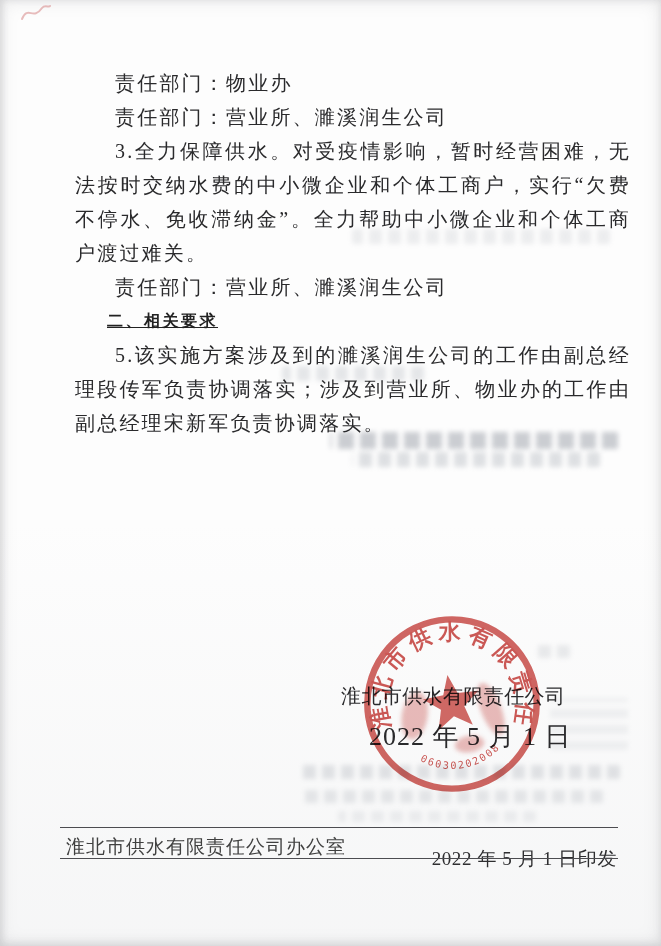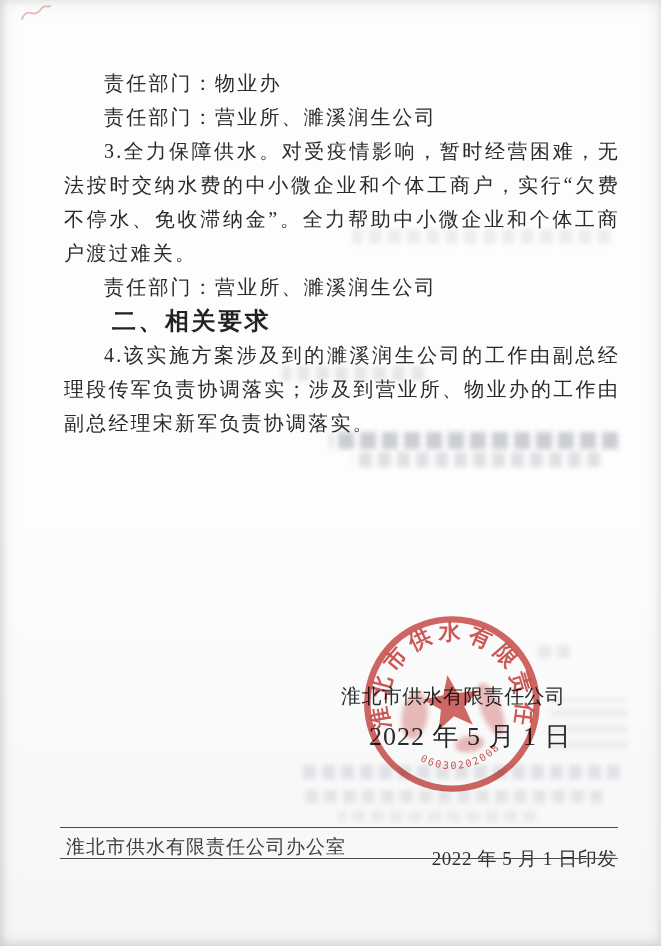--- a/index.html
+++ b/index.html
@@ -8,31 +8,31 @@
     position:relative; width:661px; height:946px; margin:0 auto;
     background:#fdfdfd; overflow:hidden;
     font-family:"Liberation Serif","DejaVu Serif",serif;
     box-shadow: inset 0 0 18px rgba(120,120,125,.18), inset 3px 0 6px rgba(140,140,145,.15), inset 0 -4px 8px rgba(140,140,145,.14);
   }
   .scan::after{ 
     content:""; position:absolute; inset:0; pointer-events:none;
     background:linear-gradient(180deg, rgba(255,255,255,0) 55%, rgba(180,184,190,.06) 80%, rgba(180,184,190,.10) 100%);
   }
   .bodytext{
-    position:absolute; left:64px; top:66px; width:556px;
+    position:absolute; left:75px; top:66px; width:556px;
     color:#29292b; z-index:2;
   }
   .para{
     font-size:20px; line-height:34px; letter-spacing:2.2px;
     text-align:justify; text-indent:2em; color:#2a2a2c;
   }
   .heading{
     font-family:"Liberation Sans","DejaVu Sans",sans-serif;
-    font-weight:bold; font-size:24px; line-height:34px;
-    letter-spacing:2.5px; text-indent:2em; color:#222;
+    font-weight:bold; font-size:16px; line-height:34px;
+    letter-spacing:2.5px; text-indent:2em; color:#222;text-decoration:underline;
   }
   .sig-org{
     position:absolute; left:341px; top:683px; z-index:2;
     font-size:20px; letter-spacing:0.4px; color:#2a2a2c; white-space:nowrap;
   }
   .sig-date{
     position:absolute; left:369px; top:719px; z-index:2;
     font-size:26px; letter-spacing:1px; color:#2a2a2c; white-space:nowrap;
   }
   .seal{
@@ -86,21 +86,21 @@
   <div class="bleed bleed-f"></div>
   <div class="bleed bleed-g"></div>
   <div class="bleed bleed-h"></div>
 
   <div class="bodytext">
     <div class="para">责任部门：物业办</div>
     <div class="para">责任部门：营业所、濉溪润生公司</div>
     <div class="para">3.全力保障供水。对受疫情影响，暂时经营困难，无法按时交纳水费的中小微企业和个体工商户，实行“欠费不停水、免收滞纳金”。全力帮助中小微企业和个体工商户渡过难关。</div>
     <div class="para">责任部门：营业所、濉溪润生公司</div>
     <div class="heading">二、相关要求</div>
-    <div class="para">4.该实施方案涉及到的濉溪润生公司的工作由副总经理段传军负责协调落实；涉及到营业所、物业办的工作由副总经理宋新军负责协调落实。</div>
+    <div class="para">5.该实施方案涉及到的濉溪润生公司的工作由副总经理段传军负责协调落实；涉及到营业所、物业办的工作由副总经理宋新军负责协调落实。</div>
   </div>
 
   <div class="sig-org">淮北市供水有限责任公司</div>
   <div class="sig-date">2022 年 5 月 1 日</div>
 
   <svg class="seal" viewBox="0 0 200 200">
     <defs>
       <path id="arcName" d="M 34.5,128 A 71,71 0 1 1 165.5,128" fill="none"></path>
       <path id="arcCode" d="M 52,152 A 71,71 0 0 0 148,152" fill="none"></path>
       <filter id="smudge">

